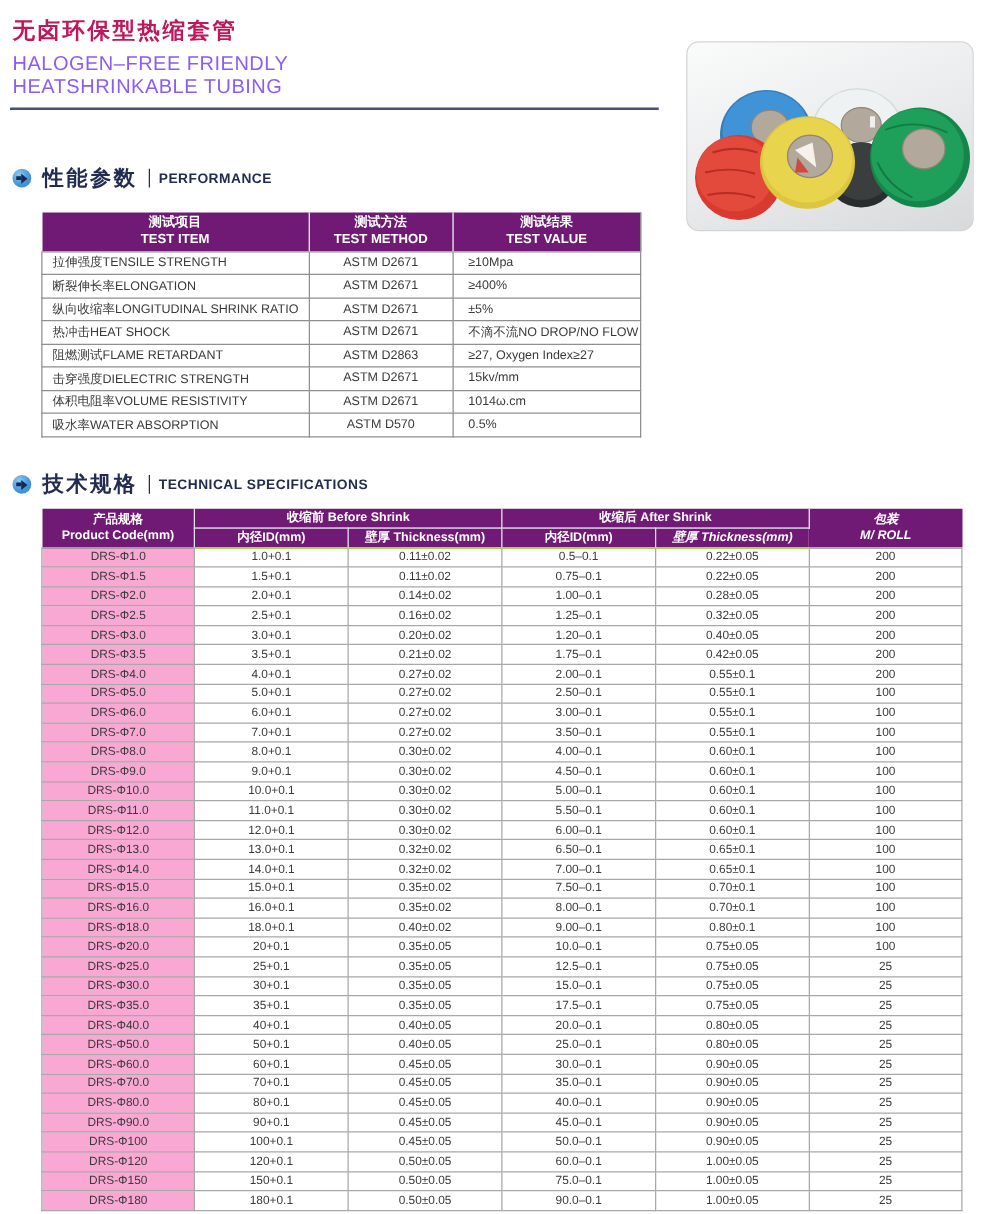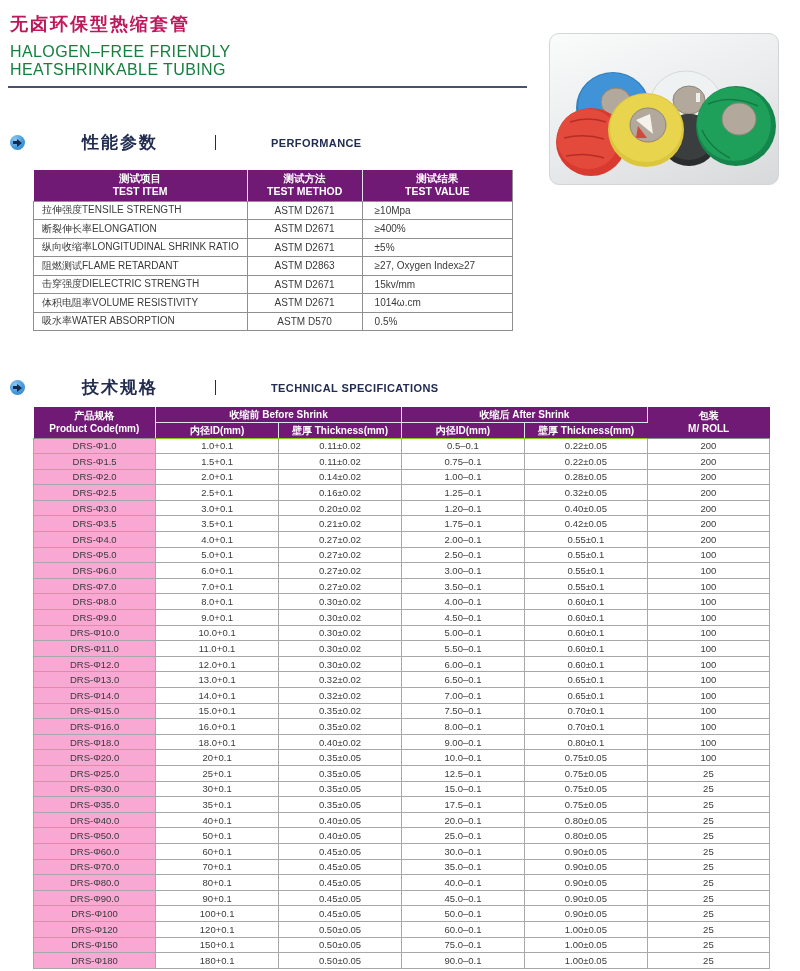--- a/index.html
+++ b/index.html
@@ -2,30 +2,30 @@
 <html><head>
 <meta charset="utf-8">
 <style>
   * { margin:0; padding:0; box-sizing:border-box; }
   html,body { width:800px; background:#ffffff; font-family:"Liberation Sans","DejaVu Sans",sans-serif; }
   body { position:relative; height:971px; overflow:hidden; color:#333; }
 
   
   .title-block { position:absolute; left:10px; top:12px; }
   .title-cn { font-size:18px; font-weight:bold; color:#be185d; letter-spacing:2px; }
-  .subtitle { margin-top:7px; font-size:16px; line-height:1.14; color:#15803d; font-weight:500; letter-spacing:0.4px; }
+  .subtitle { margin-top:7px; font-size:16px; line-height:1.14; color:#8b5cf6; font-weight:500; letter-spacing:0.4px; }
   .rule { position:absolute; left:8px; top:86px; width:519px; height:2px; background:#46536f; }
 
   
   .photo-card { position:absolute; left:549px; top:33px; width:230px; height:152px;
     border-radius:10px; background:linear-gradient(160deg,#fafbfb 0%,#e9eaeb 55%,#d7d9da 100%);
     border:1px solid #d2d4d5; overflow:hidden; }
 
   
-  .section-head { position:absolute; left:10px; display:flex; align-items:center;gap:48px; }
+  .section-head { position:absolute; left:10px; display:flex; align-items:center; }
   .sec1 { top:131px; } .sec2 { top:376px; }
   .sec-icon { width:15px; height:15px; border-radius:50%;
     background:radial-gradient(circle at 35% 30%, #8cc6f0 0%, #4598dc 55%, #2f7cc0 100%);
     position:relative; flex:0 0 auto; }
   .sec-icon::before { content:""; position:absolute; left:3px; top:6.2px; width:4px; height:3px; background:#16294e; }
   .sec-icon::after  { content:""; position:absolute; left:7px; top:3.8px;
     border-left:5px solid #16294e; border-top:4px solid transparent; border-bottom:4px solid transparent; }
   .sec-cn { margin-left:9px; font-size:17px; font-weight:bold; color:#222c50; letter-spacing:2px; }
   .sec-sep { margin:0 7px 0 9px; width:1px; height:15px; background:#222c50; }
   .sec-en { font-size:11px; font-weight:bold; color:#222c50; letter-spacing:0.4px; }
@@ -46,21 +46,21 @@
   .perf-table td:nth-child(2){ text-align:center; }
   .perf-table td:nth-child(3){ text-align:left; padding-left:12px; }
 
   
   .spec-table { position:absolute; left:33px; top:407px; width:737px; }
   .spec-table th { font-size:10px; line-height:1.3;
     border-right:1px solid #dfe3ea; border-bottom:1px solid #dfe3ea; text-align:center;margin-top:20px; }
   .spec-table thead tr:nth-child(1) th { height:15px; }
   .spec-table thead tr:nth-child(2) th { height:16px; border-bottom:1px solid #84cc16; }
   .spec-table th[rowspan]{ border-bottom:1px solid #8f8f8f; }
-  .spec-table th:last-child { border-right:none; }
+  .spec-table th:last-child { border-right:none;font-style:italic; }
   .spec-table td { font-size:9.5px; height:15.6px; text-align:center;
     border:1px solid #a8a8a8; padding:0; }
   .spec-table td:first-child { background:#f9a8d4; }
 </style>
 </head>
 <body>
 
 <div class="title-block">
   <div class="title-cn">无卤环保型热缩套管</div>
   <div class="subtitle">
@@ -154,20 +154,25 @@
       </tr>
       <tr>
         <td>断裂伸长率ELONGATION</td>
         <td>ASTM D2671</td>
         <td>≥400%</td>
       </tr>
       <tr>
         <td>纵向收缩率LONGITUDINAL SHRINK RATIO</td>
         <td>ASTM D2671</td>
         <td>±5%</td>
+      </tr>
+      <tr>
+        <td>热冲击HEAT SHOCK</td>
+        <td>ASTM D2671</td>
+        <td>不滴不流NO DROP/NO FLOW</td>
       </tr>
       <tr>
         <td>阻燃测试FLAME RETARDANT</td>
         <td>ASTM D2863</td>
         <td>≥27, Oxygen Index≥27</td>
       </tr>
       <tr>
         <td>击穿强度DIELECTRIC STRENGTH</td>
         <td>ASTM D2671</td>
         <td>15kv/mm</td>

